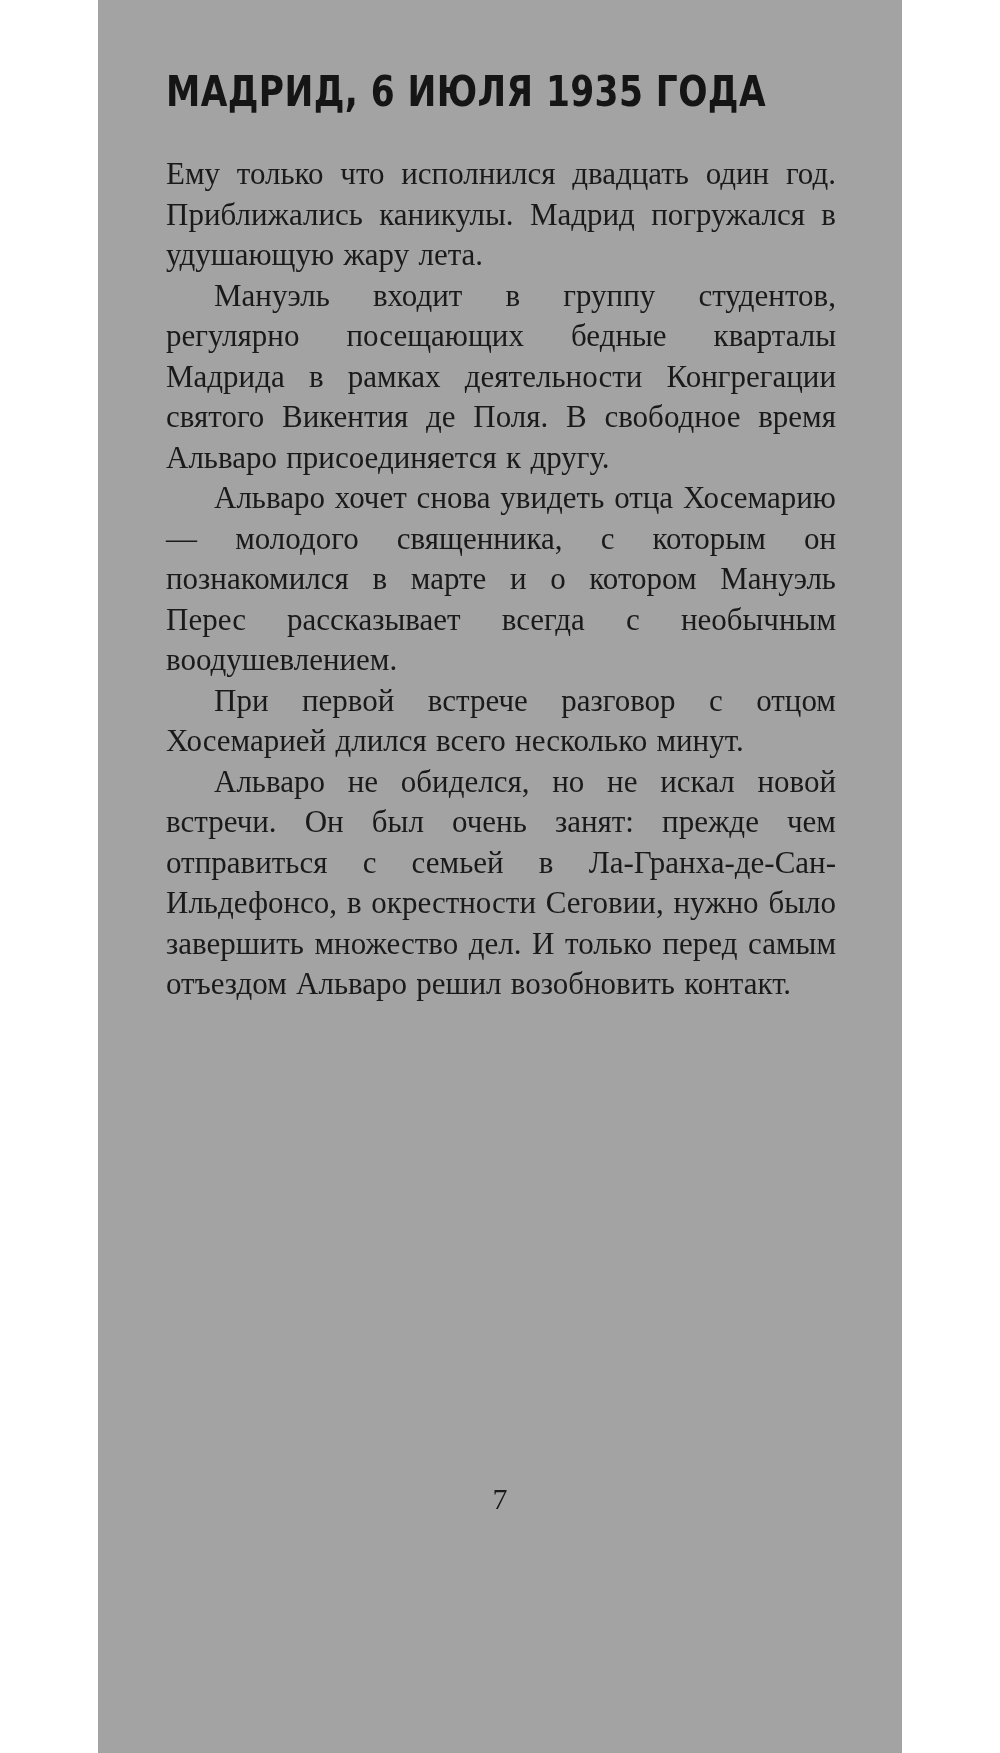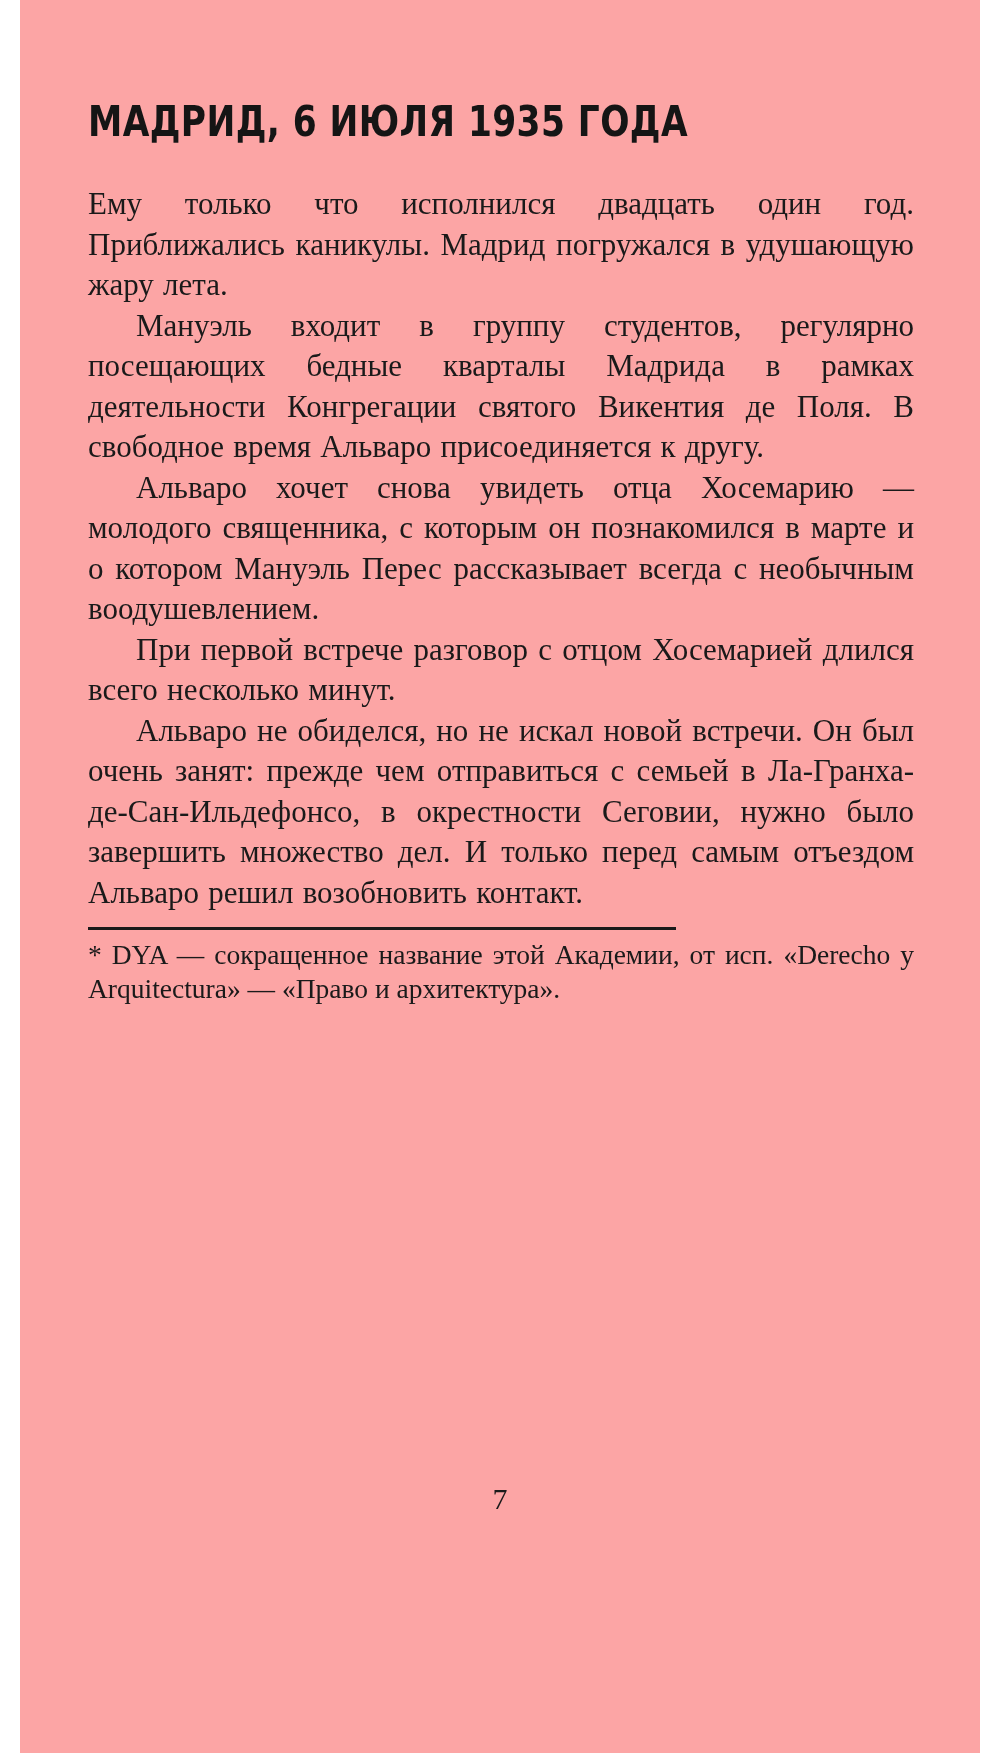--- a/index.html
+++ b/index.html
@@ -2,26 +2,26 @@
 <html lang="ru"><head>
 <meta charset="utf-8">
 <style>
   html, body {
     margin: 0;
     padding: 0;
     background: #ffffff;
   }
   .page {
     position: relative;
-    width: 960px;
+    width: 804px;
     height: 1753px;
     margin: 0 auto;
-    background: #fca5a5;
+    background: #a3a3a3;
     box-sizing: border-box;
-    padding: 98px 66px 0 68px;
+    padding: 68px 66px 0 68px;
     font-family: "Liberation Serif", serif;
     color: #1a1a1a;
   }
   .chapter-title {
     font-family: "DejaVu Sans", sans-serif;
     font-weight: bold;
     font-size: 42px;
     line-height: 48px;
     margin: 0 0 38px 0;
     white-space: nowrap;
@@ -74,20 +74,16 @@
   <h1 class="chapter-title">МАДРИД, 6 ИЮЛЯ 1935 ГОДА</h1>
 
   <div class="body-text">
     <p class="no-indent">Ему только что исполнился двадцать один год. Приближались каникулы. Мадрид погружался в удушающую жару лета.</p>
     <p>Мануэль входит в группу студентов, регулярно посещающих бедные кварталы Мадрида в рамках деятельности Конгрегации святого Викентия де Поля. В свободное время Альваро присоединяется к другу.</p>
     <p>Альваро хочет снова увидеть отца Хосемарию — молодого священника, с которым он познакомился в марте и о котором Мануэль Перес рассказывает всегда с необычным воодушевлением.</p>
     <p>При первой встрече разговор с отцом Хосемарией длился всего несколько минут.</p>
     <p>Альваро не обиделся, но не искал новой встречи. Он был очень занят: прежде чем отправиться с семьей в Ла-Гранха-де-Сан-Ильдефонсо, в окрестности Сеговии, нужно было завершить множество дел. И только перед самым отъездом Альваро решил возобновить контакт.</p>
   </div>
 
-  <div class="footnote-block">
-    <div class="footnote-rule"></div>
-    <p class="footnote">* DYA — сокращенное название этой Академии, от исп. «Derecho y Arquitectura» — «Право и архитектура».</p>
-  </div>
 
   <div class="page-number">7</div>
 
 </div>
 
 </body></html>

